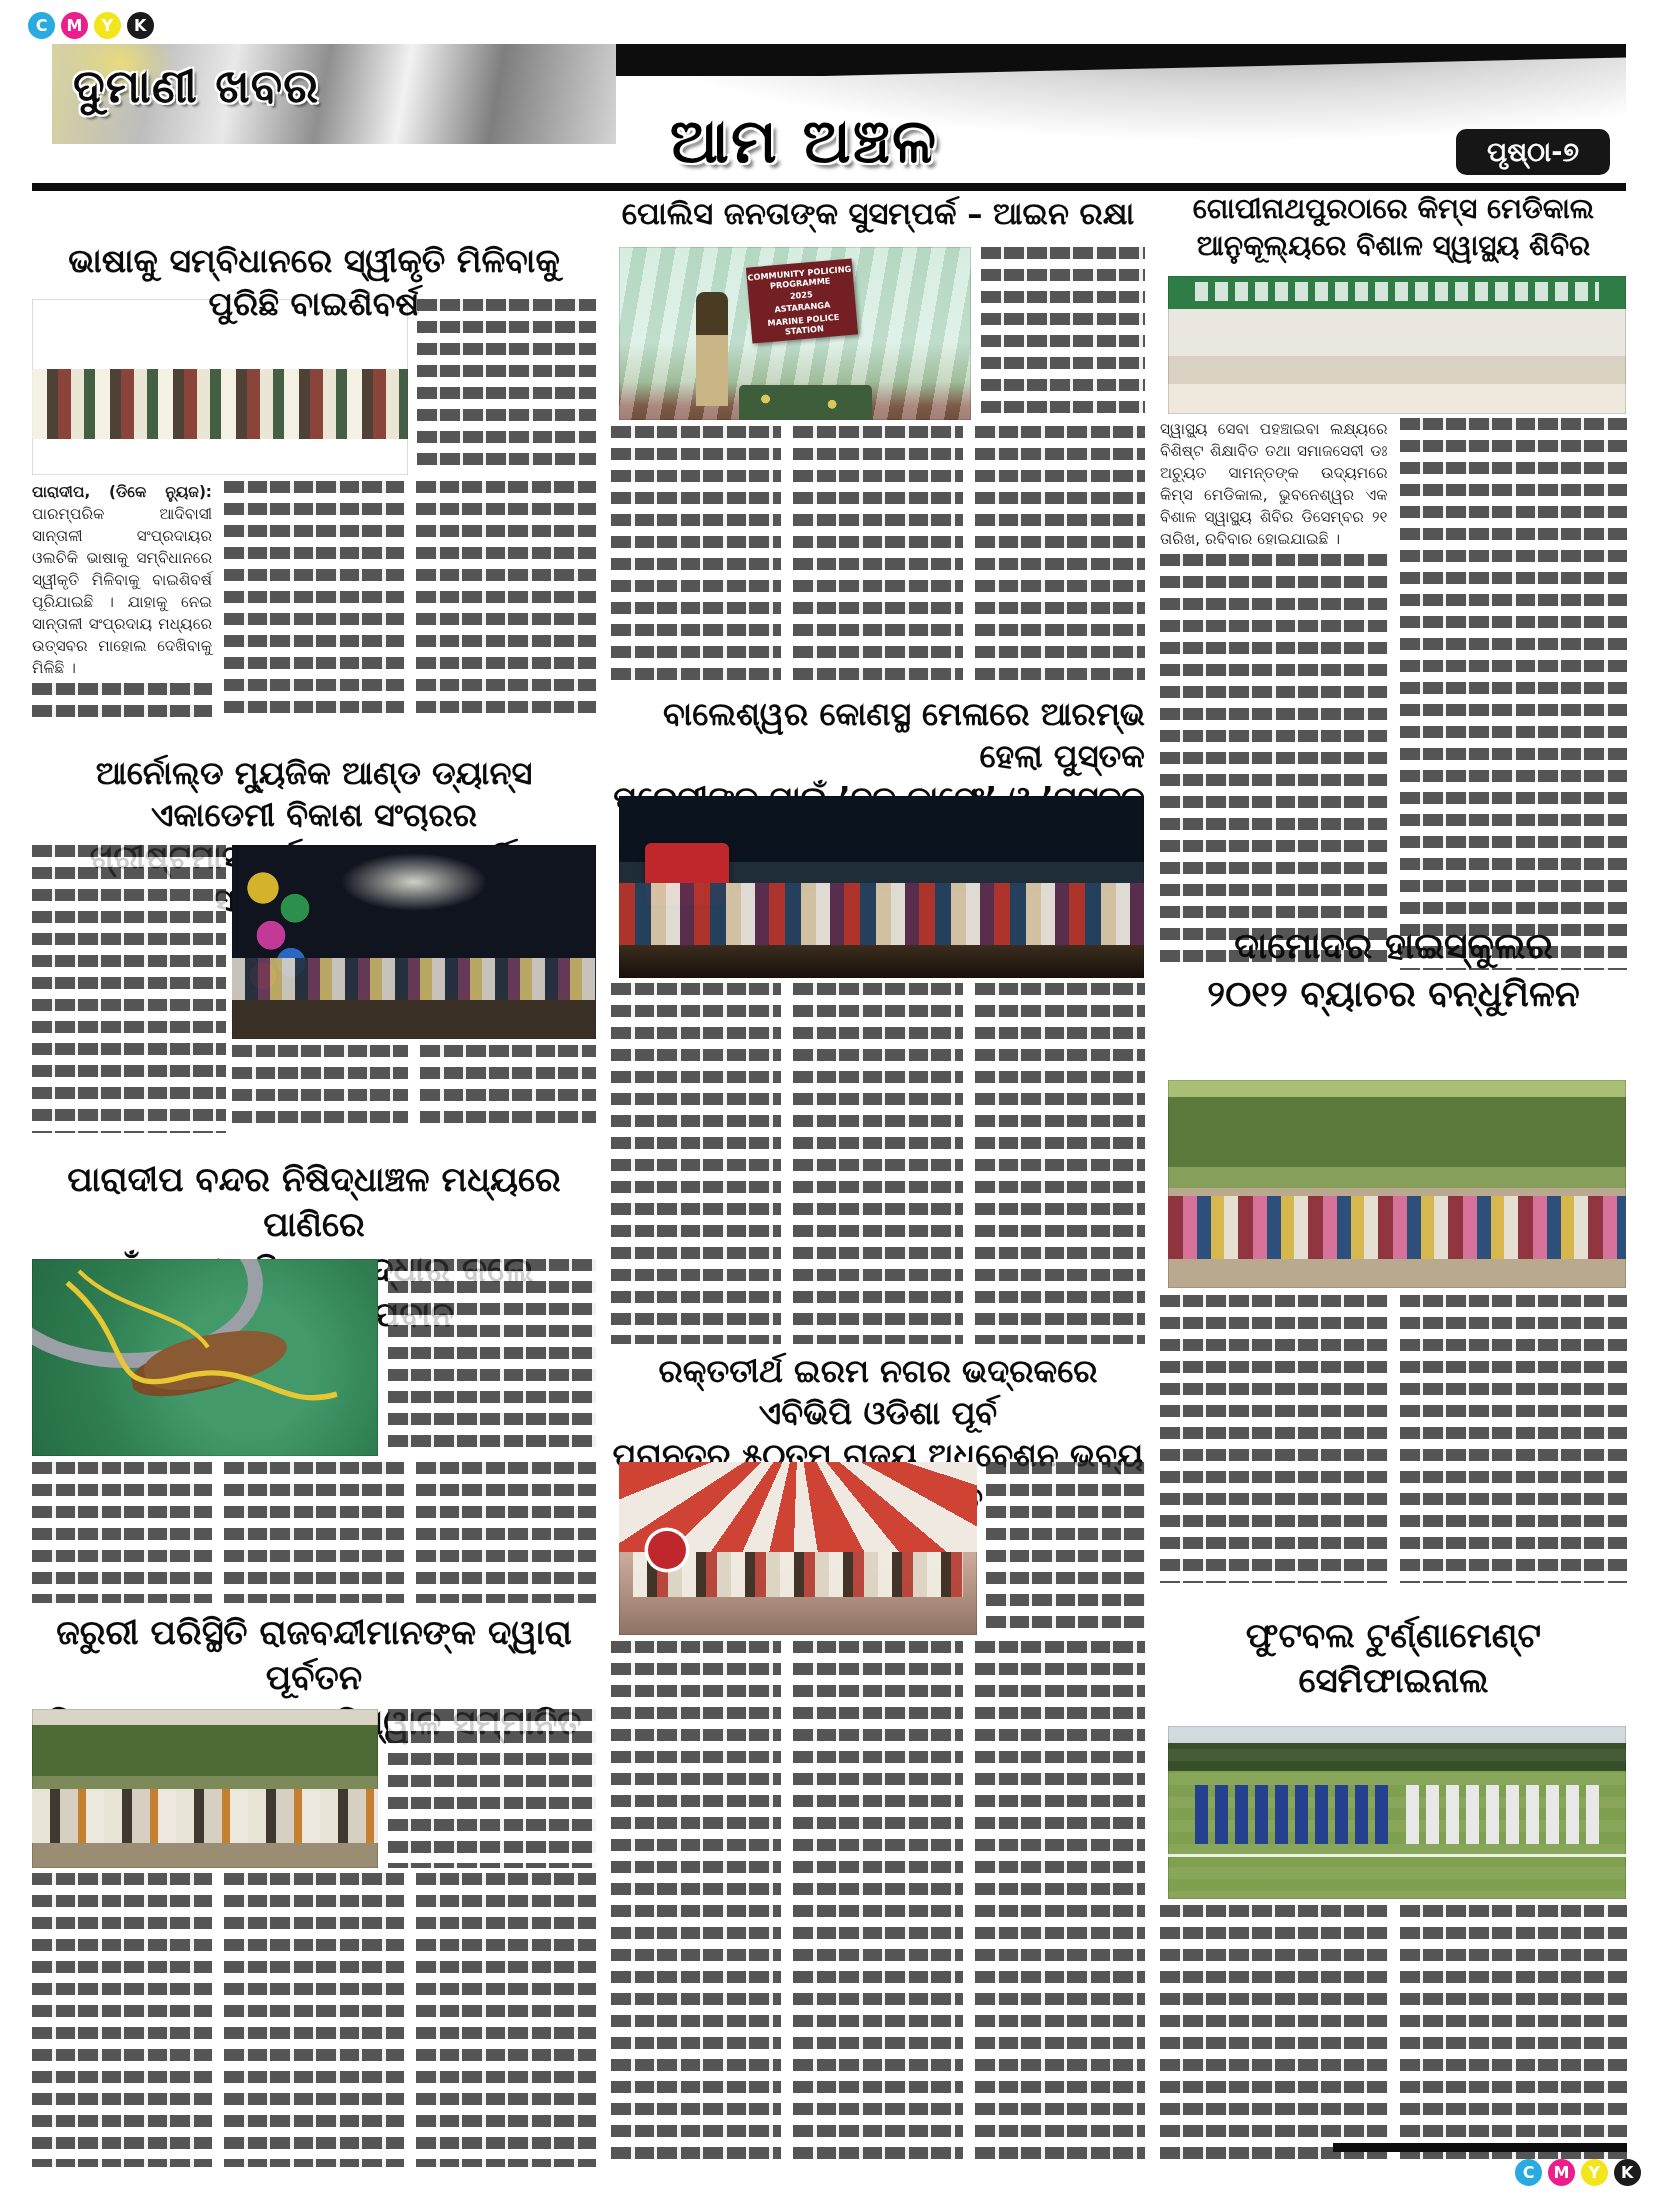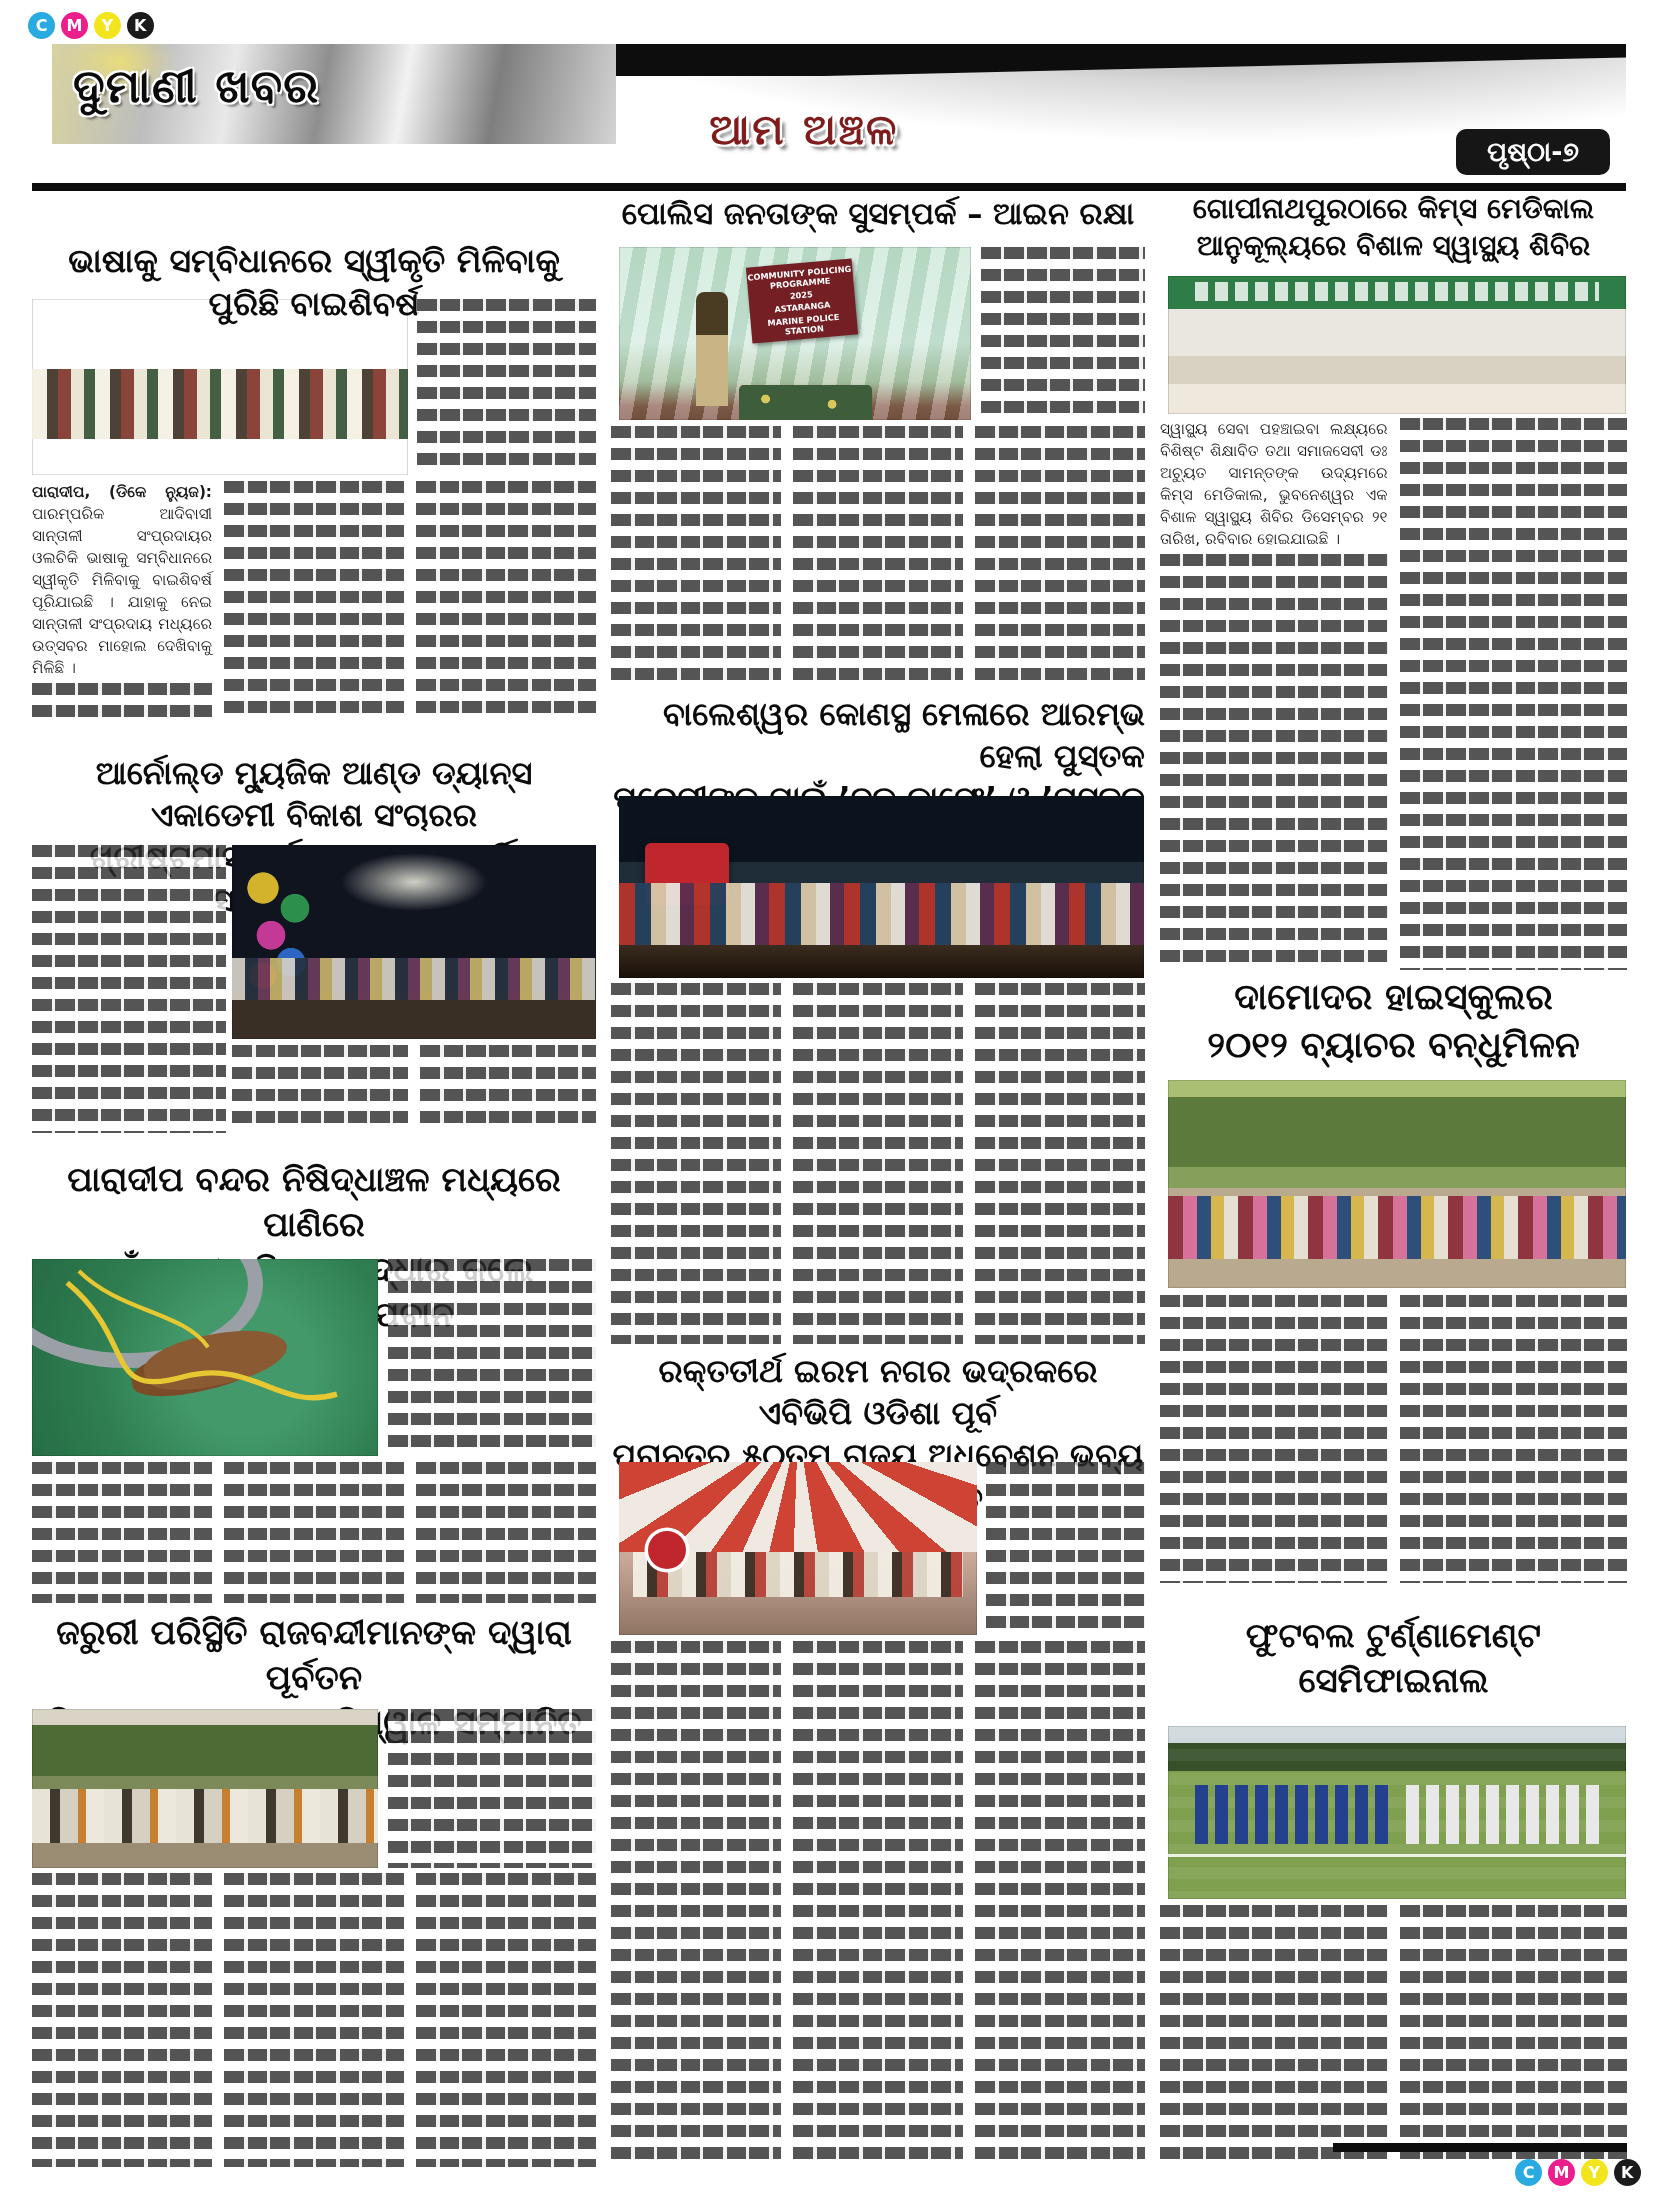--- a/index.html
+++ b/index.html
@@ -15,21 +15,21 @@
       radial-gradient(82px 53px at 12% 18%, rgba(235,222,120,.95), rgba(235,222,120,0) 70%),
       linear-gradient(100deg,#d8d3a0 0%,#bdbdbd 18%,#e9e9e9 32%,#8f8f8f 48%,#f2f2f2 62%,#7e7e7e 78%,#d4d4d4 100%);
       overflow:hidden;}
   .mast-logo{font-size:46px;font-weight:bold;color:#0a0a0a;letter-spacing:1.2px;
       text-shadow:1.8px 1.8px 0 #fff,-1.8px -1.8px 0 #fff,1.8px -1.8px 0 #fff,-1.8px 1.8px 0 #fff,3.5px 3.5px 2.3px rgba(0,0,0,.45);}
   .date-bar{background:#141414;color:#fff;display:flex;align-items:center;justify-content:center;
       font-size:26px;font-weight:bold;letter-spacing:0.6px;}
   .swoosh{background:
       radial-gradient(1057px 247px at 62% -70px, #9e9e9e 20%, #d9d9d9 45%, #ffffff 68%);}
   .topband{background:#0d0d0d;clip-path:polygon(0 100%,5% 0,100% 0,100% 42%,34% 100%);}
-  .section-title{font-size:42px;font-weight:bold;color:#7f1d1d;text-align:center;letter-spacing:2.3px;
+  .section-title{font-size:61px;font-weight:bold;color:#000000;text-align:center;letter-spacing:2.3px;
       text-shadow:2.3px 2.3px 0 #ffffff,-2.3px -2.3px 0 #ffffff,2.3px -2.3px 0 #ffffff,-2.3px 2.3px 0 #ffffff,4.7px 4.7px 3.5px rgba(0,0,0,.5);}
   .page-badge{background:#161616;border-radius:10.6px;color:#fff;display:flex;align-items:center;justify-content:center;
       font-size:27px;font-weight:bold;}
   .rule{background:#0d0d0d;}
   
   .hl{font-weight:bold;color:#0b0b0b;text-align:center;line-height:1.32;}
   .cols{display:flex;gap:12px;justify-content:space-between;}
   .col{flex:1;display:flex;flex-direction:column;}
   .tl{flex:1;opacity:.8;background-image:
       repeating-linear-gradient(to right, rgba(255,255,255,0) 0 20px, rgba(255,255,255,.92) 20px 23.5px,
@@ -320,21 +320,21 @@
         <p class="lead"><span>ସ୍ୱାସ୍ଥ୍ୟ ସେବା ପହଞ୍ଚାଇବା ଲକ୍ଷ୍ୟରେ ବିଶିଷ୍ଟ ଶିକ୍ଷାବିତ ତଥା ସମାଜସେବୀ ଡଃ ଅଚ୍ୟୁତ ସାମନ୍ତଙ୍କ ଉଦ୍ୟମରେ କିମ୍ସ ମେଡିକାଲ, ଭୁବନେଶ୍ୱର ଏକ ବିଶାଳ ସ୍ୱାସ୍ଥ୍ୟ ଶିବିର ଡିସେମ୍ବର ୨୧ ତାରିଖ, ରବିବାର ହୋଇଯାଇଛି ।</span></p>
         <div class="tl"></div>
       </div>
       <div class="col">
           <div class="tl"></div>
         </div>
     </div>
   </section>
 
   <section>
-    <h1 class="abs hl" style="left:1160px;top:973px;width:467px;font-size:36px;margin:0;">
+    <h1 class="abs hl" style="left:1160px;top:922px;width:467px;font-size:36px;margin:0;">
       <span>ଦାମୋଦର ହାଇସ୍କୁଲର</span><br>
       <span>୨୦୧୨ ବ୍ୟାଚର ବନ୍ଧୁମିଳନ</span>
     </h1>
     <div class="photo" id="photoI" style="left:1168px;top:1080px;width:458px;height:208px;">
       <div class="heads" style="top:48%;"></div>
       <div class="band"></div>
     </div>
     <div class="abs cols" style="left:1160px;top:1295px;width:467px;height:288px;">
       <div class="col">
           <div class="tl"></div>

